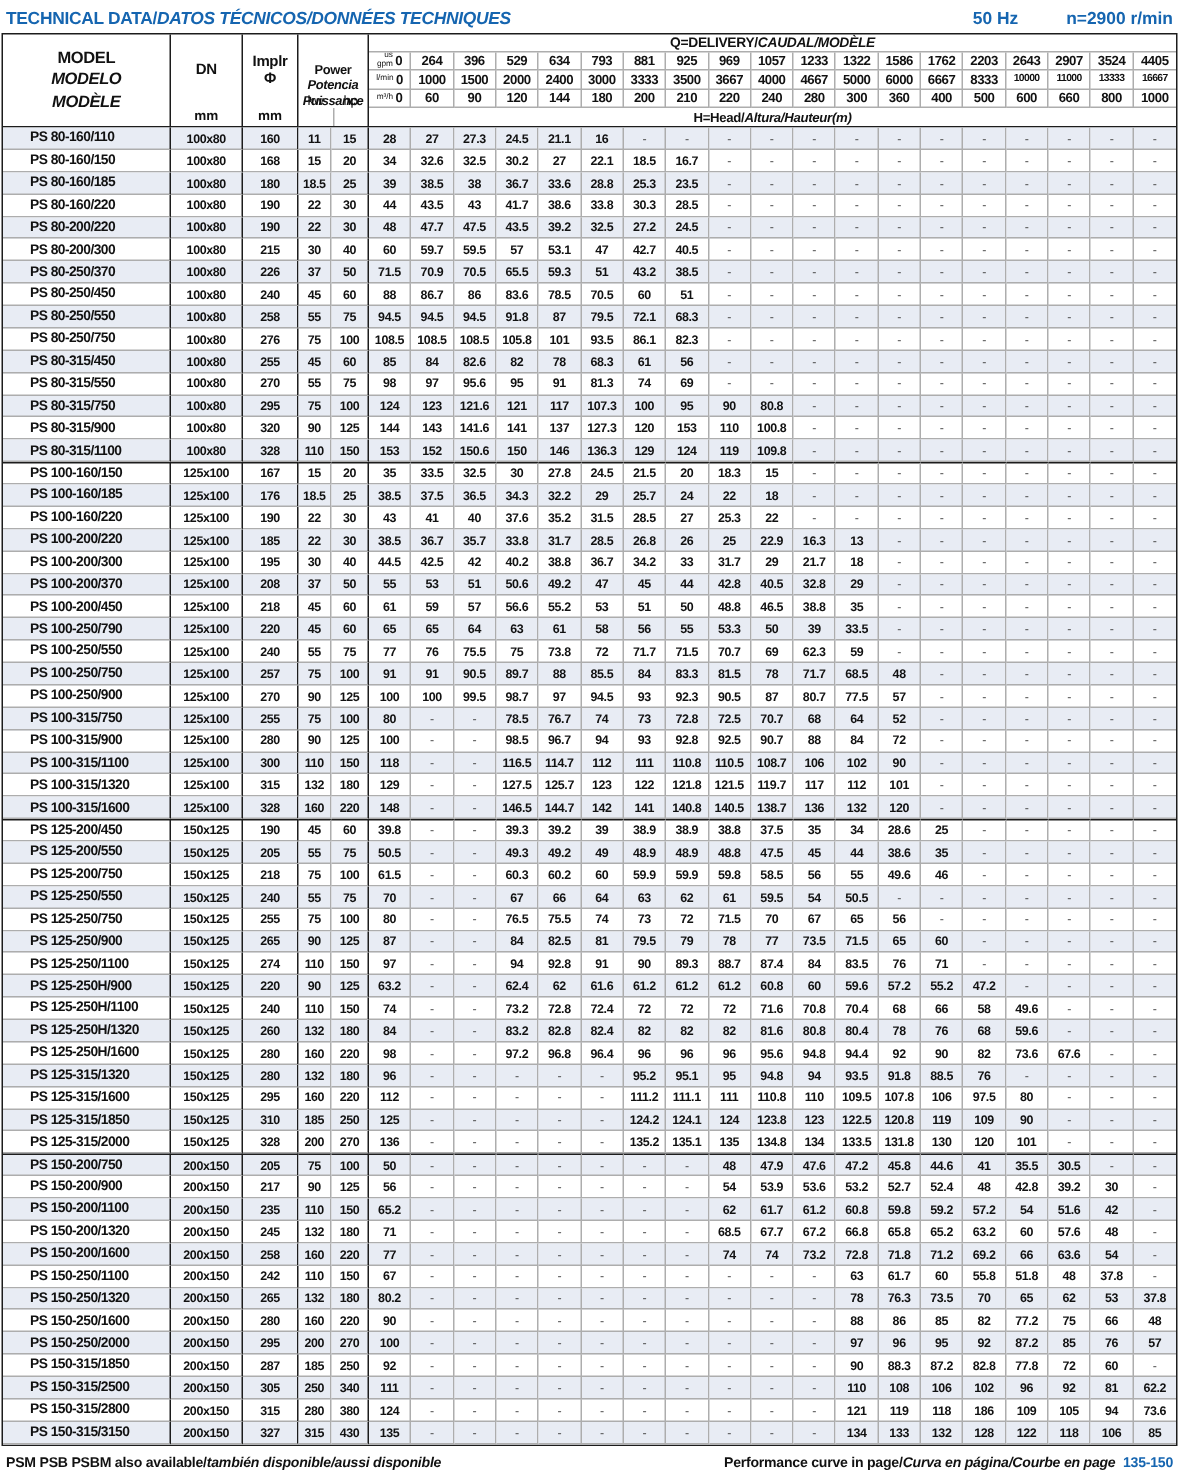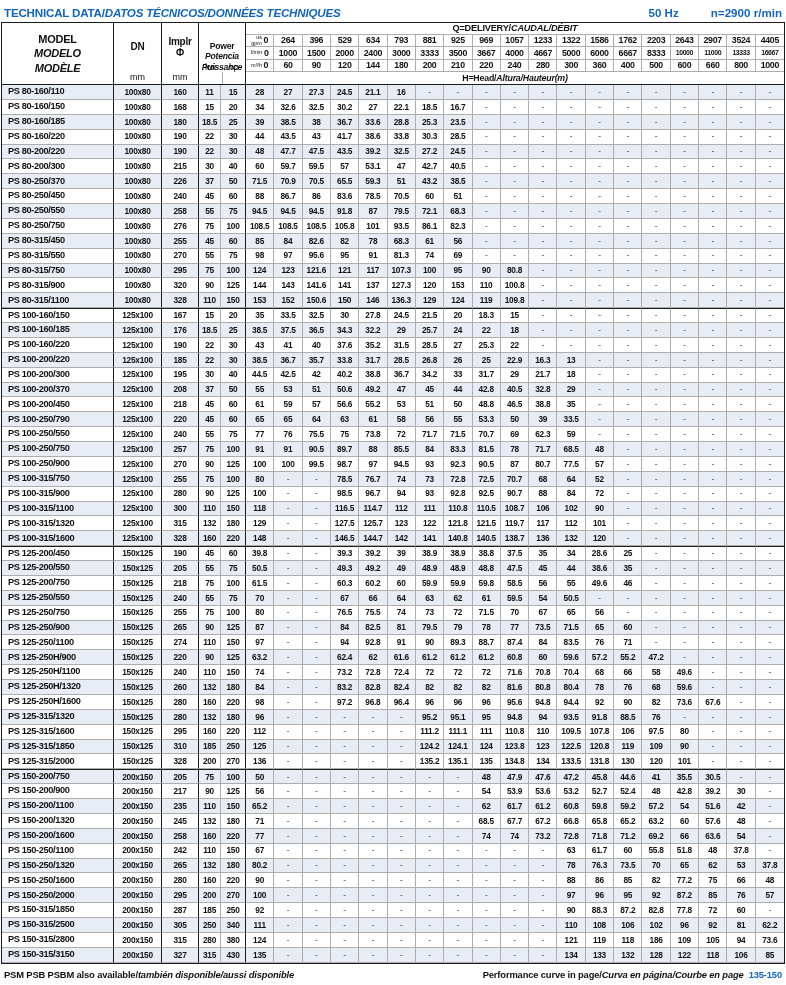--- a/index.html
+++ b/index.html
@@ -38,28 +38,28 @@
     display:flex;align-items:center;justify-content:center;
     border-right:1px solid var(--thin);border-bottom:1px solid var(--thin);
     font-size:8.3px;font-weight:600;letter-spacing:-0.25px;
     overflow:hidden;white-space:nowrap;line-height:1;
   }
   .bR{border-right:1.4px solid var(--thick);}
   .last{border-right:none;}
   .hb{border-bottom:1.6px solid var(--thick);}
   .stripe{background:var(--stripe);}
   .grp{border-top:1.8px solid var(--thick);}
-  .model{justify-content:flex-start;padding-left:6px;font-size:9.2px;font-weight:bold;letter-spacing:-0.35px;}
+  .model{justify-content:flex-start;padding-left:18px;font-size:9.2px;font-weight:bold;letter-spacing:-0.35px;}
   .dash{color:#4a4a4a;font-weight:400;}
 
   
   .lh{flex-direction:column;justify-content:center;}
   .ml{font-size:11px;font-weight:bold;line-height:1.32;}
   .lbl{flex:1;display:flex;align-items:center;justify-content:center;text-align:center;font-size:10px;font-weight:bold;line-height:1.15;}
-  .unit{font-size:9px;font-weight:400;letter-spacing:0;margin-bottom:2px;height:11px;display:flex;align-items:flex-end;}
+  .unit{font-size:9px;font-weight:700;letter-spacing:0;margin-bottom:2px;height:11px;display:flex;align-items:flex-end;}
   .pcol{flex-direction:column;font-size:8.6px;line-height:1.24;margin-top:19px;}
   .pu{display:flex;width:100%;height:13px;font-size:9px;font-weight:400;}
   .pu span{flex:1;display:flex;align-items:flex-end;justify-content:center;padding-bottom:18px;}
   .pu span:first-child{border-right:1px solid var(--thin);}
   .qt{font-size:9.2px;font-weight:bold;letter-spacing:-0.2px;}
   .ht{font-size:8.8px;font-weight:bold;letter-spacing:-0.2px;}
   .qv{font-size:8.8px;font-weight:bold;letter-spacing:-0.3px;}
   .qv .sm{font-size:6.9px;letter-spacing:-0.4px;}
   .ul{font-size:5.5px;font-weight:400;line-height:1.05;margin-right:1.5px;text-align:right;letter-spacing:0;}
 
@@ -98,21 +98,21 @@
           <span class="b it">Potencia</span>
           <span class="b it">Puissance</span>
         </span>
         <span class="pu">
           <span>kw</span>
           <span>hp</span>
         </span>
       </div>
       <div class="c qt last" style="grid-area:1/6/2/25">
         <span class="b">Q=DELIVERY/</span>
-        <span class="b it">CAUDAL/DÉBIT</span>
+        <span class="b it">CAUDAL/MODÈLE</span>
       </div>
       <div class="c qv" style="grid-area:2/6/3/7">
         <span class="ul">us<br>gpm</span>
         <span>0</span>
       </div>
       <div class="c qv" style="grid-area:2/7/3/8">
         <span>264</span>
       </div>
       <div class="c qv" style="grid-area:2/8/3/9">
         <span>396</span>

